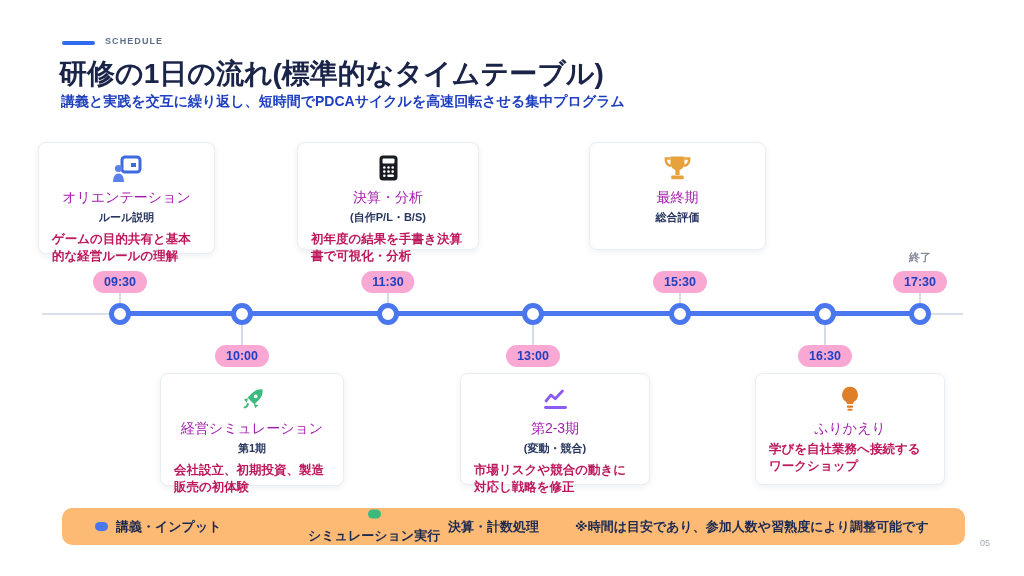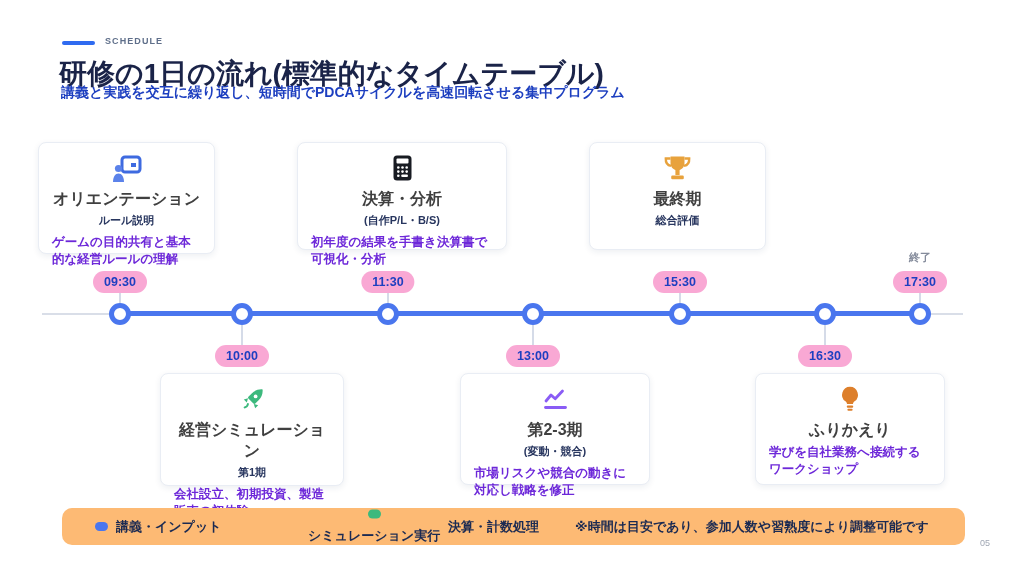--- a/index.html
+++ b/index.html
@@ -3,30 +3,30 @@
 <meta charset="utf-8">
 <style>
   html,body{margin:0;padding:0;background:#fff;}
   body{font-family:"Liberation Sans","DejaVu Sans",sans-serif;}
   #slide{position:relative;width:1024px;height:576px;background:#ffffff;overflow:hidden;}
 
   
   .eyebrow-line{position:absolute;left:62px;top:41px;width:33px;height:4px;border-radius:2px;background:#2f6bf0;}
   .eyebrow-text{position:absolute;left:105px;top:36px;font-size:9px;font-weight:700;letter-spacing:.12em;color:#5f6f8a;}
   .slide-title{position:absolute;left:59px;top:55px;font-size:28px;font-weight:800;color:#1a2348;white-space:nowrap;}
-  .slide-subtitle{position:absolute;left:61px;top:84px;font-size:14px;font-weight:700;color:#1d3fc0;white-space:nowrap;}
+  .slide-subtitle{position:absolute;left:61px;top:93px;font-size:14px;font-weight:700;color:#1d3fc0;white-space:nowrap;}
 
   
   .card{position:absolute;background:#fff;border:1px solid #e9edf4;border-radius:8px;
         box-shadow:0 2px 6px rgba(25,45,90,.08);box-sizing:border-box;
         padding:11px 13px 8px;text-align:center;}
   .card .icon{height:28px;display:flex;align-items:center;justify-content:center;margin-bottom:7px;}
-  .card-title{font-size:16px;font-weight:700;color:#404040;margin-bottom:3px;}
+  .card-title{font-size:14px;font-weight:400;color:#a21caf;margin-bottom:3px;}
   .card-subtitle{font-size:11px;font-weight:700;color:#28365f;margin-bottom:6px;}
-  .card-desc{font-size:12.5px;font-weight:700;color:#6d28d9;text-align:left;line-height:1.32;}
+  .card-desc{font-size:12.5px;font-weight:700;color:#be185d;text-align:left;line-height:1.32;}
 
   
   .tl-gray{position:absolute;left:42px;top:313px;width:921px;height:2px;background:#d9dee8;}
   .tl-blue{position:absolute;left:120px;top:311px;width:800px;height:5px;border-radius:3px;background:#4a76ee;}
   .tl-node{position:absolute;top:303px;width:22px;height:22px;box-sizing:border-box;
            border:5px solid #4a76ee;border-radius:50%;background:#fff;}
   .tl-conn{position:absolute;width:2px;background:#d5dbe8;}
   .tl-badge{position:absolute;transform:translateX(-50%);height:22px;line-height:22px;
             padding:0 11px;border-radius:11px;background:#f9a8d4;color:#1d3fc0;
             font-size:12.5px;font-weight:700;white-space:nowrap;}
@@ -60,21 +60,21 @@
         <rect x="19" y="8" width="5" height="4" fill="#3e6ae0"></rect>
         <circle cx="6.5" cy="13.5" r="3.6" fill="#5b82ea"></circle>
         <path d="M1 27c0-5.5 2.4-8.6 5.5-8.6S12 21.5 12 27z" fill="#5b82ea"></path>
       </svg>
     </div>
     <div class="card-title">オリエンテーション</div>
     <div class="card-subtitle">ルール説明</div>
     <div class="card-desc">ゲームの目的共有と基本的な経営ルールの理解</div>
   </div>
 
-  <div class="card" style="left:297px;top:142px;width:210px;height:108px;">
+  <div class="card" style="left:297px;top:142px;width:182px;height:108px;">
     <div class="icon">
       <svg width="21" height="26" viewBox="0 0 21 26">
         <rect x="1.5" y="0.5" width="18" height="25" rx="3.5" fill="#181b22"></rect>
         <rect x="4.5" y="3.5" width="12" height="5" rx="1" fill="#ffffff"></rect>
         <circle cx="6.3" cy="12.5" r="1.3" fill="#fff"></circle>
           <circle cx="10.5" cy="12.5" r="1.3" fill="#fff"></circle>
           <circle cx="14.7" cy="12.5" r="1.3" fill="#fff"></circle>
         <circle cx="6.3" cy="16.6" r="1.3" fill="#fff"></circle>
           <circle cx="10.5" cy="16.6" r="1.3" fill="#fff"></circle>
           <circle cx="14.7" cy="16.6" r="1.3" fill="#fff"></circle>

